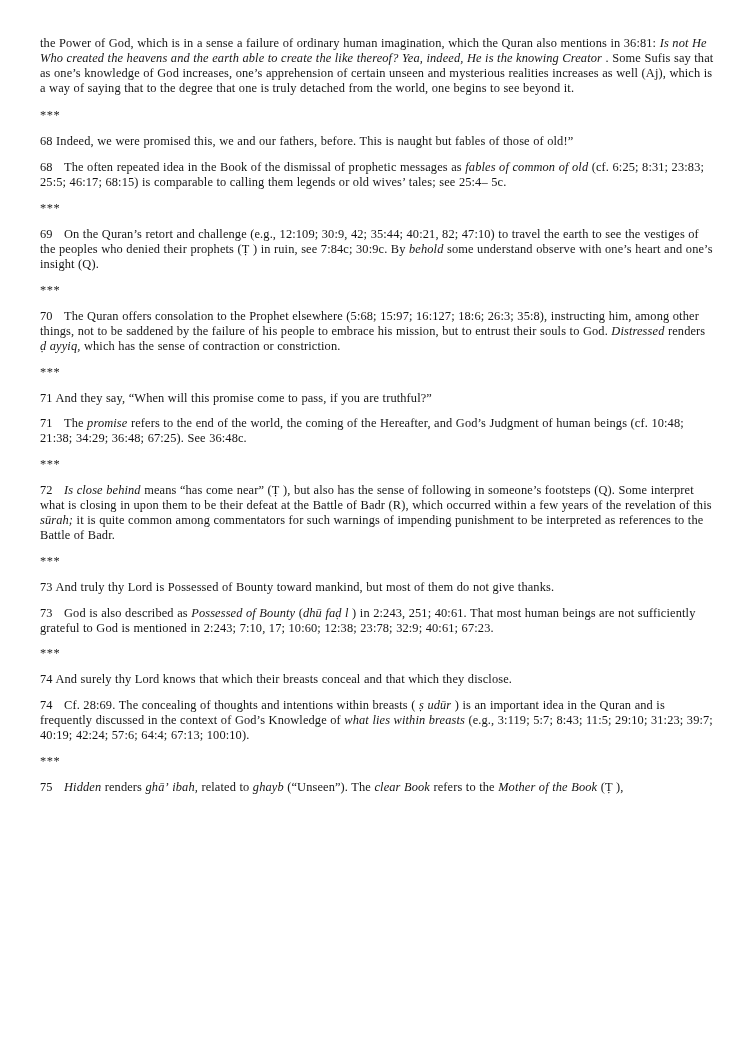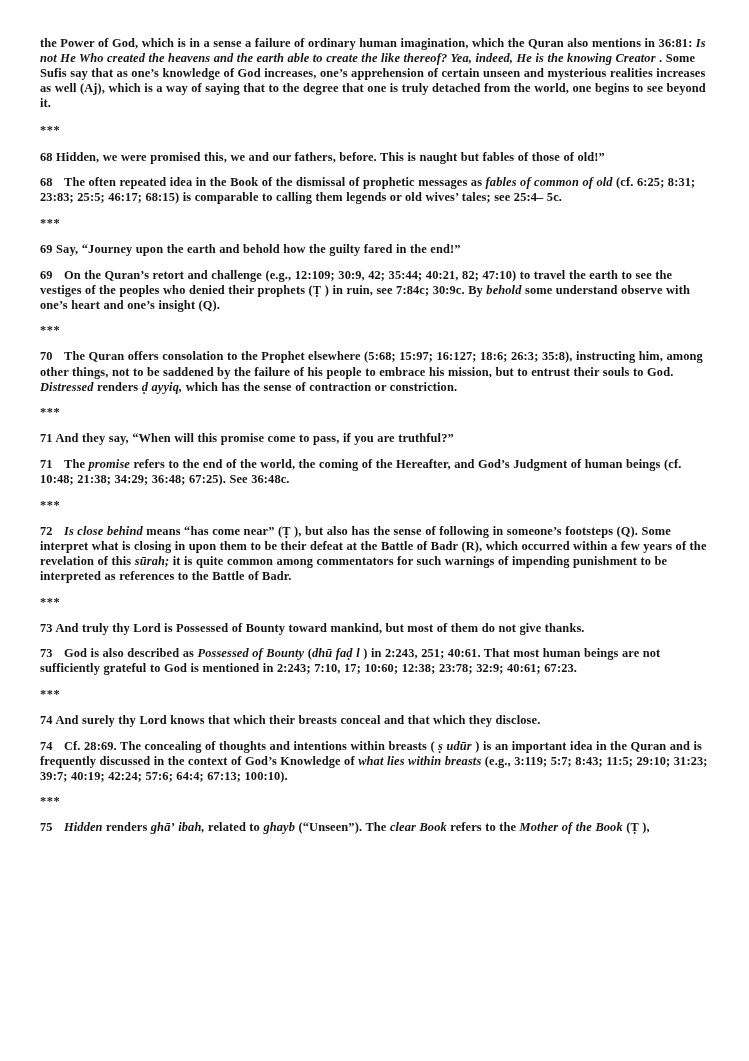--- a/index.html
+++ b/index.html
@@ -16,21 +16,20 @@
     color: #141414;
   }
   .page {
     position: absolute;
     left: 0;
     top: 0;
     width: 749px;
     height: 1061px;
     padding: 36px 34px 0 40px;
     box-sizing: border-box;
-    font-weight: bold;
   }
   .block {
     font-size: 12.4px;
     line-height: 15.1px;
     text-align: left;
     margin: 0 0 10.5px 0;
     letter-spacing: 0.01em;
     word-spacing: 0.02em;
   }
   .verse {
@@ -54,24 +53,23 @@
     margin-bottom: 12px;
   }
 </style>
 </head>
 <body>
 
 <div class="page">
   <div class="block intro"><span>the Power of God, which is in a sense a failure of ordinary human imagination, which the Quran also mentions in 36:81: </span><span style="font-style: italic;">Is not He Who created the heavens and the earth able to create the like thereof? Yea, indeed, He is the knowing Creator</span><span> . Some Sufis say that as one’s knowledge of God increases, one’s apprehension of certain unseen and mysterious realities increases as well (Aj), which is a way of saying that to the degree that one is truly detached from the world, one begins to see beyond it.</span></div>
   <div id="entries-container">
       <div class="divider">***</div>
-      <div class="block verse"><span>68 </span><span>Hidden, we were promised this, we and our fathers, before. This is naught but fables of those of old!”</span></div>
+      <div class="block verse"><span>68 </span><span>Indeed, we were promised this, we and our fathers, before. This is naught but fables of those of old!”</span></div>
       <div class="block commentary"><span class="num">68</span><span>The often repeated idea in the Book of the dismissal of prophetic messages as </span><span style="font-style: italic;">fables of common of old</span><span> (cf. 6:25; 8:31; 23:83; 25:5; 46:17; 68:15) is comparable to calling them legends or old wives’ tales; see 25:4– 5c.</span></div>
       <div class="divider">***</div>
-      <div class="block verse"><span>69 </span><span>Say, “Journey upon the earth and behold how the guilty fared in the end!”</span></div>
       <div class="block commentary"><span class="num">69</span><span>On the Quran’s retort and challenge (e.g., 12:109; 30:9, 42; 35:44; 40:21, 82; 47:10) to travel the earth to see the vestiges of the peoples who denied their prophets (Ṭ ) in ruin, see 7:84c; 30:9c. By </span><span style="font-style: italic;">behold</span><span> some understand observe with one’s heart and one’s insight (Q).</span></div>
       <div class="divider">***</div>
       <div class="block commentary"><span class="num">70</span><span>The Quran offers consolation to the Prophet elsewhere (5:68; 15:97; 16:127; 18:6; 26:3; 35:8), instructing him, among other things, not to be saddened by the failure of his people to embrace his mission, but to entrust their souls to God. </span><span style="font-style: italic;">Distressed</span><span> renders </span><span style="font-style: italic;">ḍ ayyiq,</span><span> which has the sense of contraction or constriction.</span></div>
       <div class="divider">***</div>
       <div class="block verse"><span>71 </span><span>And they say, “When will this promise come to pass, if you are truthful?”</span></div>
       <div class="block commentary"><span class="num">71</span><span>The </span><span style="font-style: italic;">promise</span><span> refers to the end of the world, the coming of the Hereafter, and God’s Judgment of human beings (cf. 10:48; 21:38; 34:29; 36:48; 67:25). See 36:48c.</span></div>
       <div class="divider">***</div>
       <div class="block commentary"><span class="num">72</span><span style="font-style: italic;">Is close behind</span><span> means “has come near” (Ṭ ), but also has the sense of following in someone’s footsteps (Q). Some interpret what is closing in upon them to be their defeat at the Battle of Badr (R), which occurred within a few years of the revelation of this </span><span style="font-style: italic;">sūrah;</span><span> it is quite common among commentators for such warnings of impending punishment to be interpreted as references to the Battle of Badr.</span></div>
       <div class="divider">***</div>
       <div class="block verse"><span>73 </span><span>And truly thy Lord is Possessed of Bounty toward mankind, but most of them do not give thanks.</span></div>

